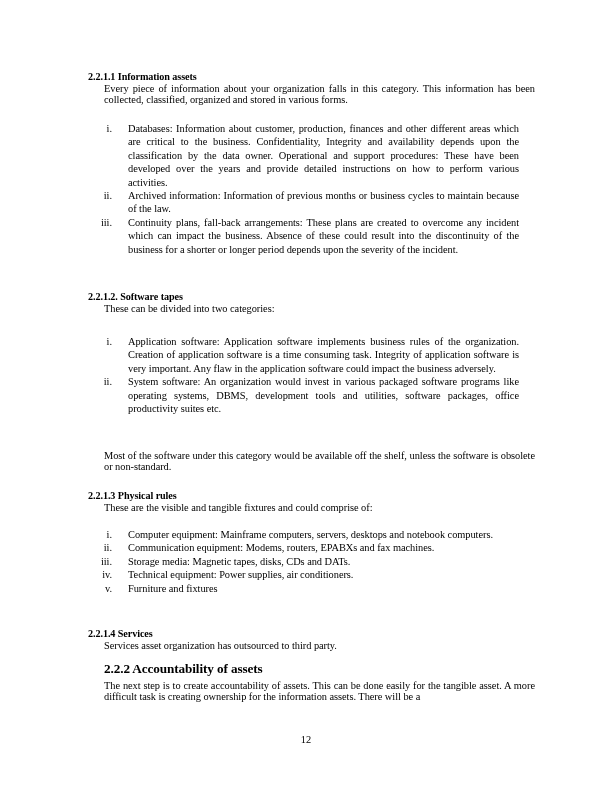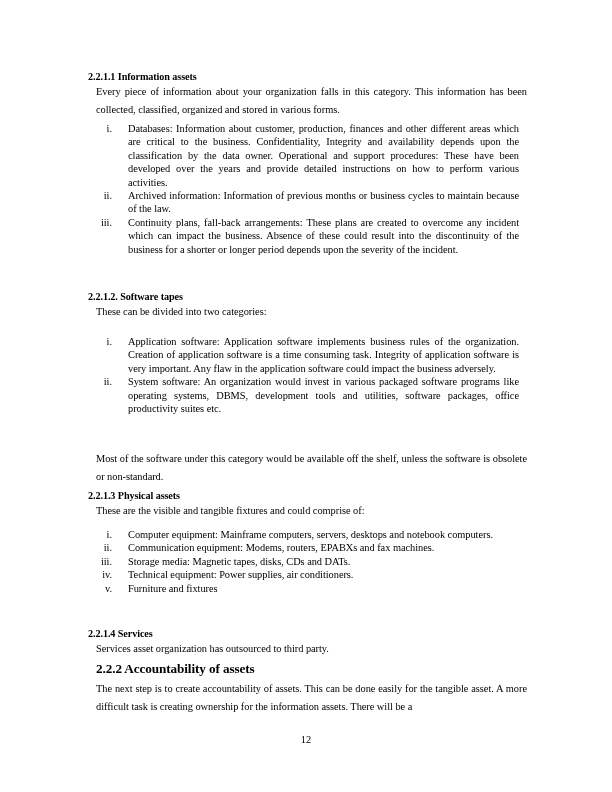--- a/index.html
+++ b/index.html
@@ -3,22 +3,22 @@
   <meta charset="utf-8">
   <style>
     html, body { margin: 0; padding: 0; background: #ffffff; }
     body {
       width: 612px; height: 792px; position: relative; overflow: hidden;
       font-family: "Liberation Serif", "DejaVu Serif", serif;
       color: #000;
     }
     .page { position: absolute; left: 88px; top: 0; width: 431px; }
     .h4 { position: absolute; left: 0; font-weight: bold; font-size: 10.2px; line-height: 13px; white-space: nowrap; letter-spacing: -0.1px; text-align: center; }
-    .h3 { position: absolute; left: 8px; font-weight: bold; font-size: 13.2px; line-height: 16px; white-space: nowrap; letter-spacing: -0.1px; }
-    .para { position: absolute; left: 8px; width: 431px; font-size: 10.4px; line-height: 18px; text-align: justify; letter-spacing: -0.05px; }
+    .h3 { position: absolute; left: 16px; font-weight: bold; font-size: 13.2px; line-height: 16px; white-space: nowrap; letter-spacing: -0.1px; }
+    .para { position: absolute; left: 16px; width: 431px; font-size: 10.4px; line-height: 11px; text-align: justify; letter-spacing: -0.05px; }
     .list { position: absolute; left: 0; width: 431px; margin: 0; padding: 0; list-style: none; }
     .li { position: relative; font-size: 10.4px; line-height: 13.4px; padding-left: 40px; text-align: justify; letter-spacing: -0.05px; }
     .num { position: absolute; left: 0; width: 24px; text-align: right; }
     .footer { position: absolute; left: 0; width: 612px; top: 734px; text-align: center; font-size: 10.4px; }
   </style>
 </head>
 <body>
 
 <div class="page">
 
@@ -34,21 +34,21 @@
   <div class="h4" style="top:290px">2.2.1.2. Software tapes</div>
   <div class="para" style="top:303px">These can be divided into two categories:</div>
 
   <ul class="list" style="top:335px">
     <li class="li"><span class="num">i.</span><span>Application software: Application software implements business rules of the organization. Creation of application software is a time consuming task. Integrity of application software is very important. Any flaw in the application software could impact the business adversely.</span></li>
     <li class="li"><span class="num">ii.</span><span>System software: An organization would invest in various packaged software programs like operating systems, DBMS, development tools and utilities, software packages, office productivity suites etc.</span></li>
   </ul>
 
   <div class="para" style="top:450px">Most of the software under this category would be available off the shelf, unless the software is obsolete or non-standard.</div>
 
-  <div class="h4" style="top:489px">2.2.1.3 Physical assets</div>
+  <div class="h4" style="top:489px">2.2.1.3 Physical rules</div>
   <div class="para" style="top:502px">These are the visible and tangible fixtures and could comprise of:</div>
 
   <ul class="list" style="top:528px">
     <li class="li"><span class="num">i.</span><span>Computer equipment: Mainframe computers, servers, desktops and notebook computers.</span></li>
     <li class="li"><span class="num">ii.</span><span>Communication equipment: Modems, routers, EPABXs and fax machines.</span></li>
     <li class="li"><span class="num">iii.</span><span>Storage media: Magnetic tapes, disks, CDs and DATs.</span></li>
     <li class="li"><span class="num">iv.</span><span>Technical equipment: Power supplies, air conditioners.</span></li>
     <li class="li"><span class="num">v.</span><span>Furniture and fixtures</span></li>
   </ul>
 

